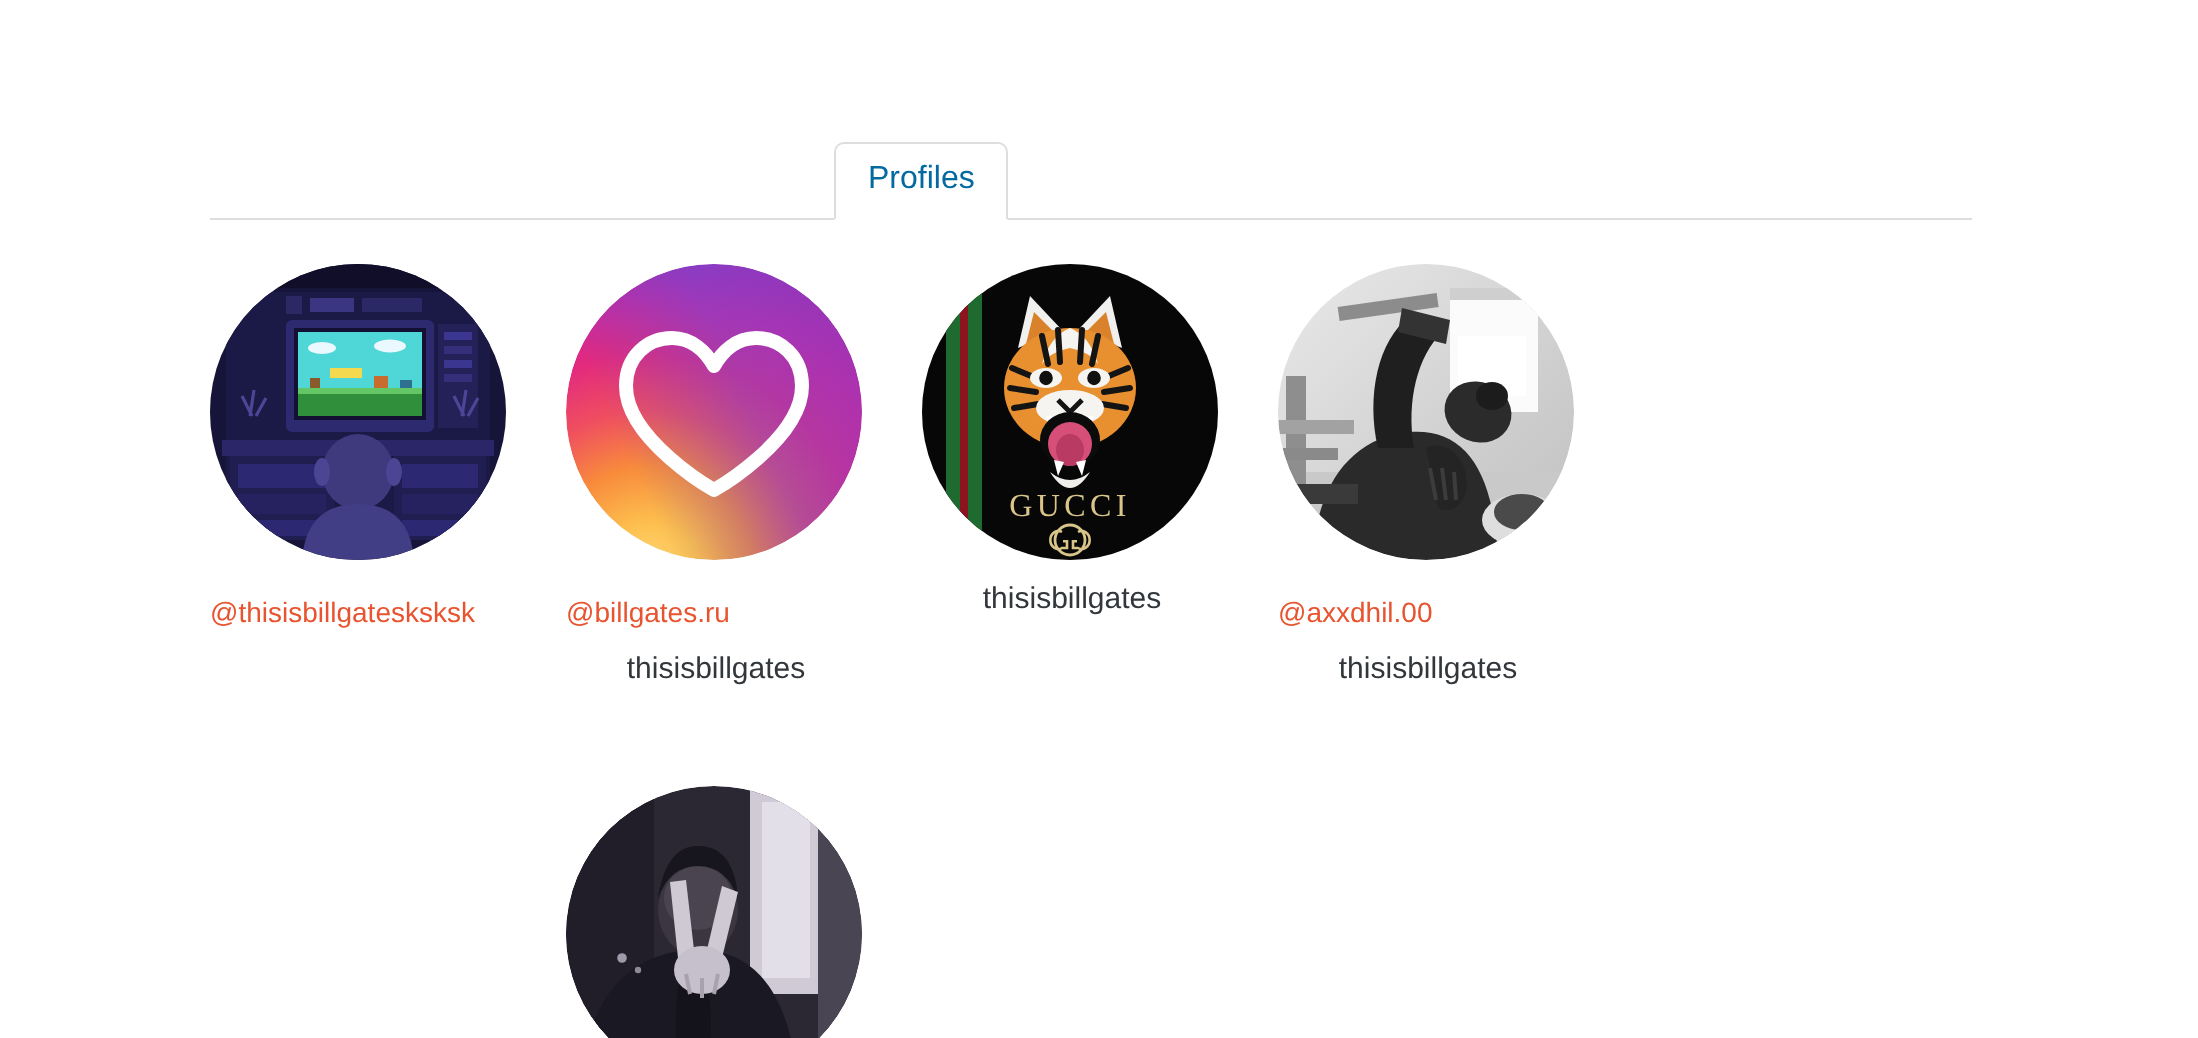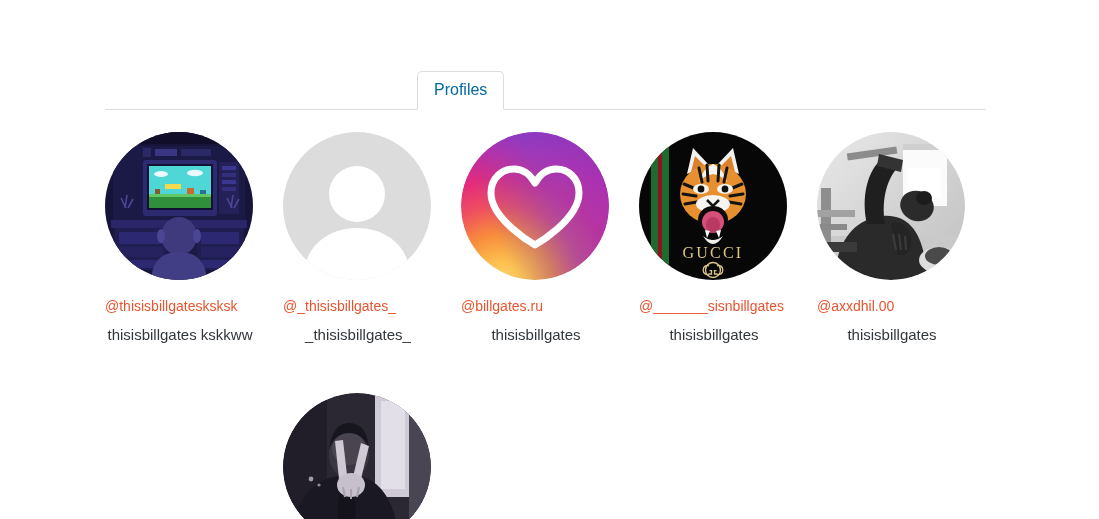--- a/index.html
+++ b/index.html
@@ -168,34 +168,22 @@
           <ellipse cx="74" cy="104" rx="18" ry="19" fill="#3e3a7d"></ellipse>
           <path d="M46 148 Q48 120 74 120 Q100 120 102 148 Z" fill="#423e86"></path>
           <ellipse cx="56" cy="104" rx="4" ry="7" fill="#4a4694"></ellipse>
           <ellipse cx="92" cy="104" rx="4" ry="7" fill="#4a4694"></ellipse>
 
           <path d="M16 66 l5 10 M22 63 l-2 13 M28 67 l-5 9" stroke="#4b4796" stroke-width="1.6" fill="none"></path>
           <path d="M122 66 l5 10 M128 63 l-2 13 M134 67 l-5 9" stroke="#4b4796" stroke-width="1.6" fill="none"></path>
         </svg>
       </div>
       <a class="handle">@thisisbillgatesksksk</a>
-      <div class="fullname">thisisbillgates kskkww</div>
-    </div>
-
-    <div class="cell">
-      <div class="avatar">
-        <svg viewBox="0 0 148 148" xmlns="http://www.w3.org/2000/svg">
-          <circle cx="74" cy="74" r="74" fill="#dcdcdc"></circle>
-          <circle cx="74" cy="62" r="28" fill="#ffffff"></circle>
-          <path d="M74 96 C45 96 26 114 22 134 A74 74 0 0 0 126 134 C122 114 103 96 74 96 Z" fill="#ffffff"></path>
-        </svg>
-      </div>
-      <a class="handle">@_thisisbillgates_</a>
-      <div class="fullname">_thisisbillgates_</div>
-    </div>
+    </div>
+
 
     <div class="cell">
       <div class="avatar">
         <svg viewBox="0 0 148 148" xmlns="http://www.w3.org/2000/svg">
           <defs>
             <radialGradient id="ig1" cx="28%" cy="104%" r="118%">
               <stop offset="0%" stop-color="#ffd977"></stop>
               <stop offset="14%" stop-color="#fdbf4e"></stop>
               <stop offset="30%" stop-color="#f88b3c"></stop>
               <stop offset="46%" stop-color="#ef4e60"></stop>
@@ -265,21 +253,20 @@
 
           <path d="M64 104 Q74 120 84 104 Q74 112 64 104 Z" fill="#f0efec"></path>
 
           <text x="74" y="126" text-anchor="middle" fill="#d9c58a" font-family="'Liberation Serif', serif" font-size="16" letter-spacing="2.2">GUCCI</text>
 
           <circle cx="74" cy="138" r="7.5" fill="none" stroke="#d9c58a" stroke-width="1.4"></circle>
           <path d="M70 134 a4 4.5 0 1 0 0 8 h2.5 v-3.4 h-2" fill="none" stroke="#d9c58a" stroke-width="1.3"></path>
           <path d="M78 134 a4 4.5 0 1 1 0 8 h-2.5 v-3.4 h2" fill="none" stroke="#d9c58a" stroke-width="1.3"></path>
         </svg>
       </div>
-      <a class="handle">@_______sisnbillgates</a>
       <div class="fullname">thisisbillgates</div>
     </div>
 
     <div class="cell">
       <div class="avatar">
         <svg viewBox="0 0 148 148" xmlns="http://www.w3.org/2000/svg">
           <defs>
             <clipPath id="c5">
                 <circle cx="74" cy="74" r="74"></circle>
               </clipPath>

